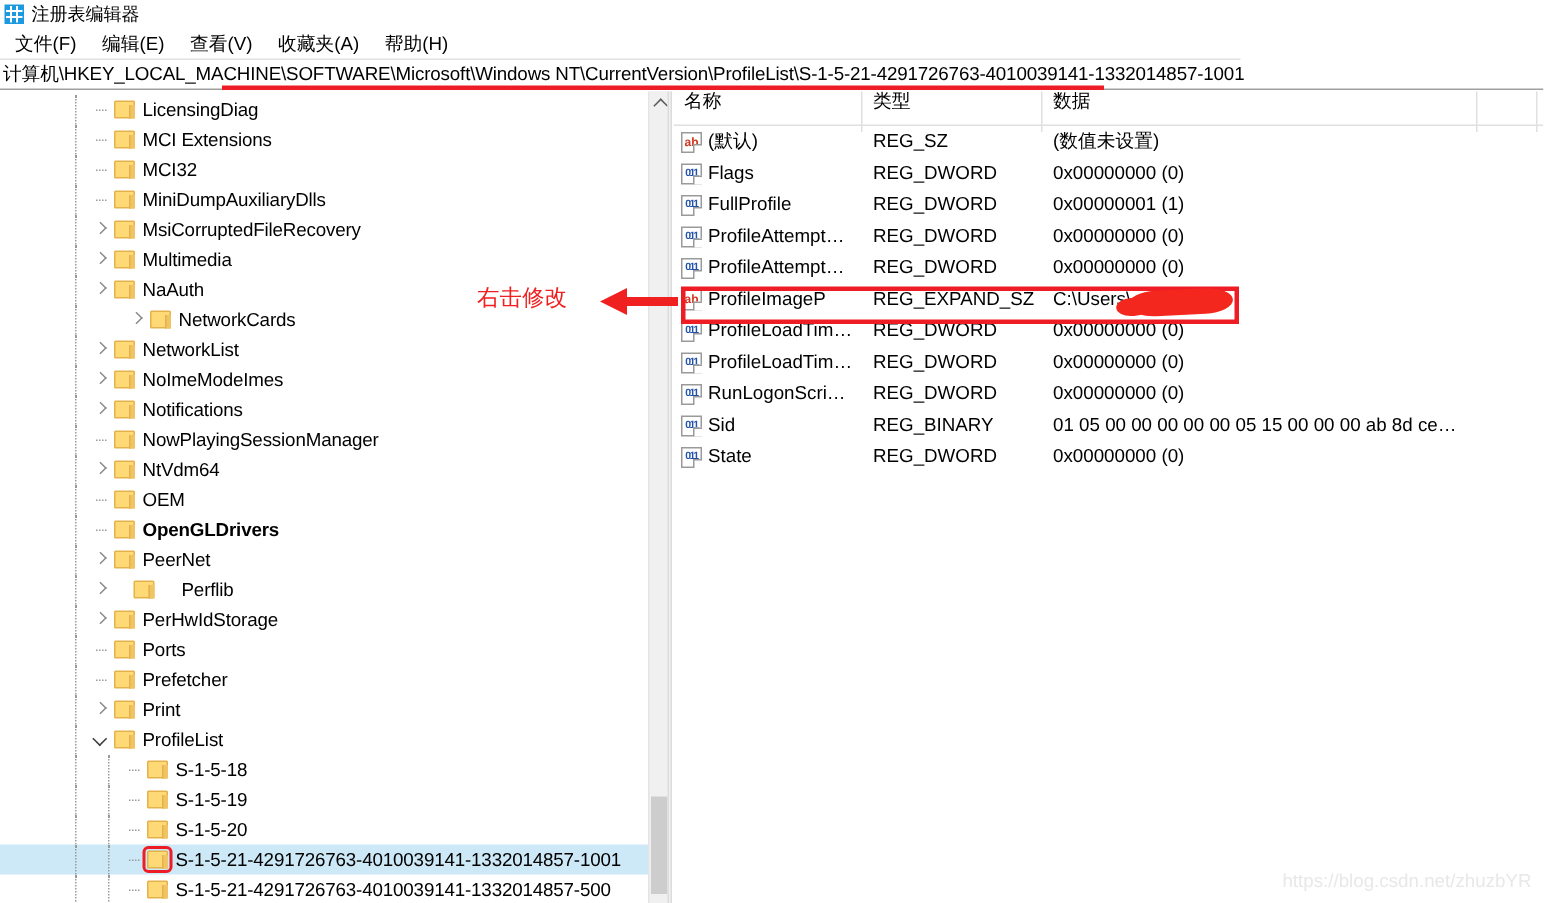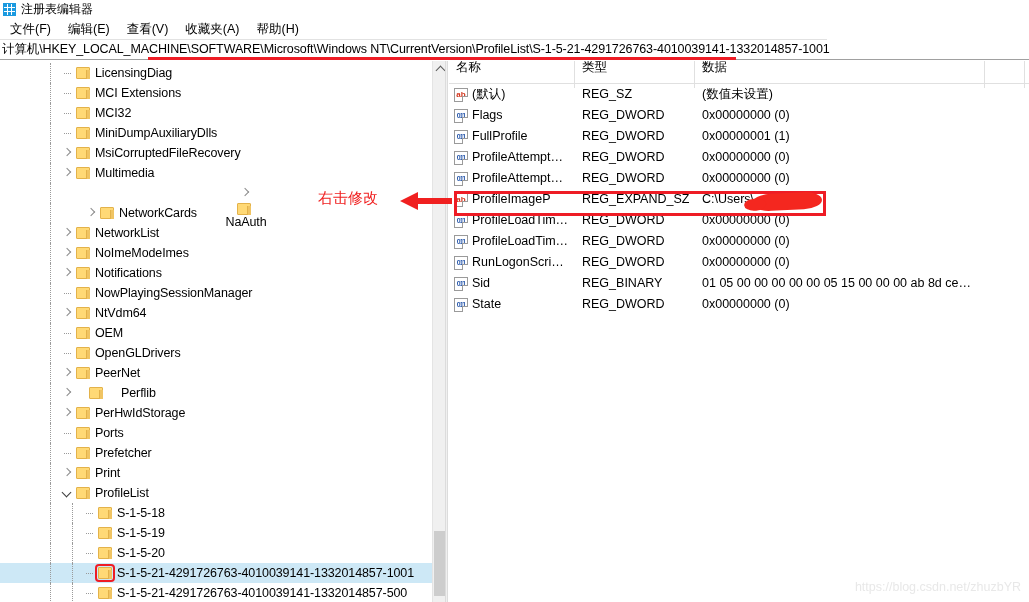--- a/index.html
+++ b/index.html
@@ -242,21 +242,21 @@
           <div class="twist has"></div>
           <div class="folder"></div>
           <span class="tlabel">MsiCorruptedFileRecovery</span>
         </div>
         <div class="trow" style="padding-left: 60px;">
           <div class="guide" style="left: 50px;"></div>
           <div class="twist has"></div>
           <div class="folder"></div>
           <span class="tlabel">Multimedia</span>
         </div>
-        <div class="trow" style="padding-left: 60px; flex-direction: column;">
+        <div class="trow" style="padding-left: 60px;">
           <div class="guide" style="left: 50px;"></div>
           <div class="twist has"></div>
           <div class="folder"></div>
           <span class="tlabel">NaAuth</span>
         </div>
         <div class="trow" style="padding-left: 84px;">
           <div class="guide" style="left: 50px;"></div>
           <div class="twist has"></div>
           <div class="folder"></div>
           <span class="tlabel">NetworkCards</span>
@@ -290,21 +290,21 @@
           <div class="twist has"></div>
           <div class="folder"></div>
           <span class="tlabel">NtVdm64</span>
         </div>
         <div class="trow" style="padding-left: 60px;">
           <div class="guide" style="left: 50px;"></div>
           <div class="dash"></div>
           <div class="folder"></div>
           <span class="tlabel">OEM</span>
         </div>
-        <div class="trow" style="padding-left: 60px;">
+        <div class="trow" style="padding-left: 60px; font-weight: bold;">
           <div class="guide" style="left: 50px;"></div>
           <div class="dash"></div>
           <div class="folder"></div>
           <span class="tlabel">OpenGLDrivers</span>
         </div>
         <div class="trow" style="padding-left: 60px;">
           <div class="guide" style="left: 50px;"></div>
           <div class="twist has"></div>
           <div class="folder"></div>
           <span class="tlabel">PeerNet</span>

